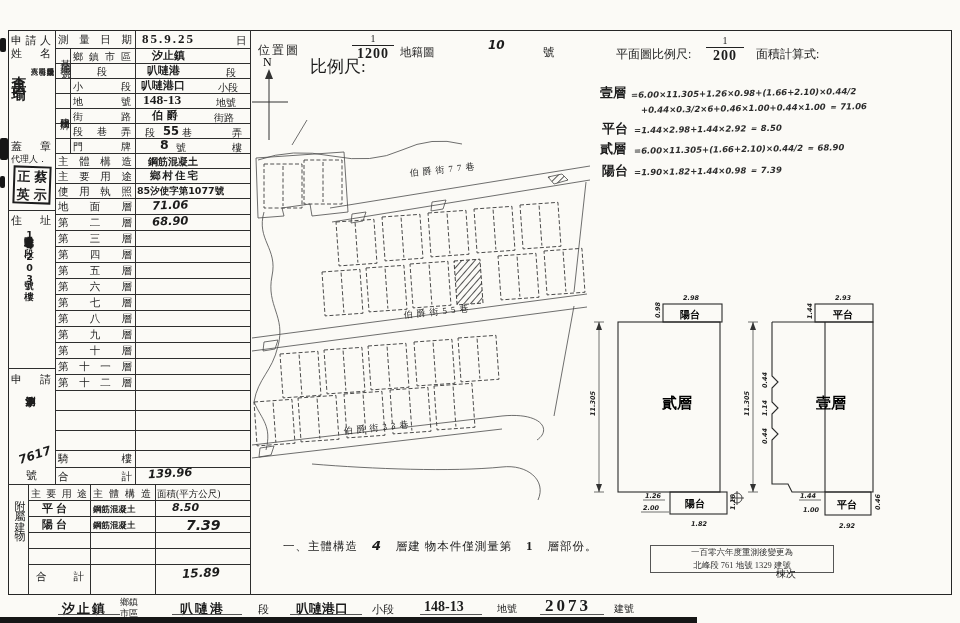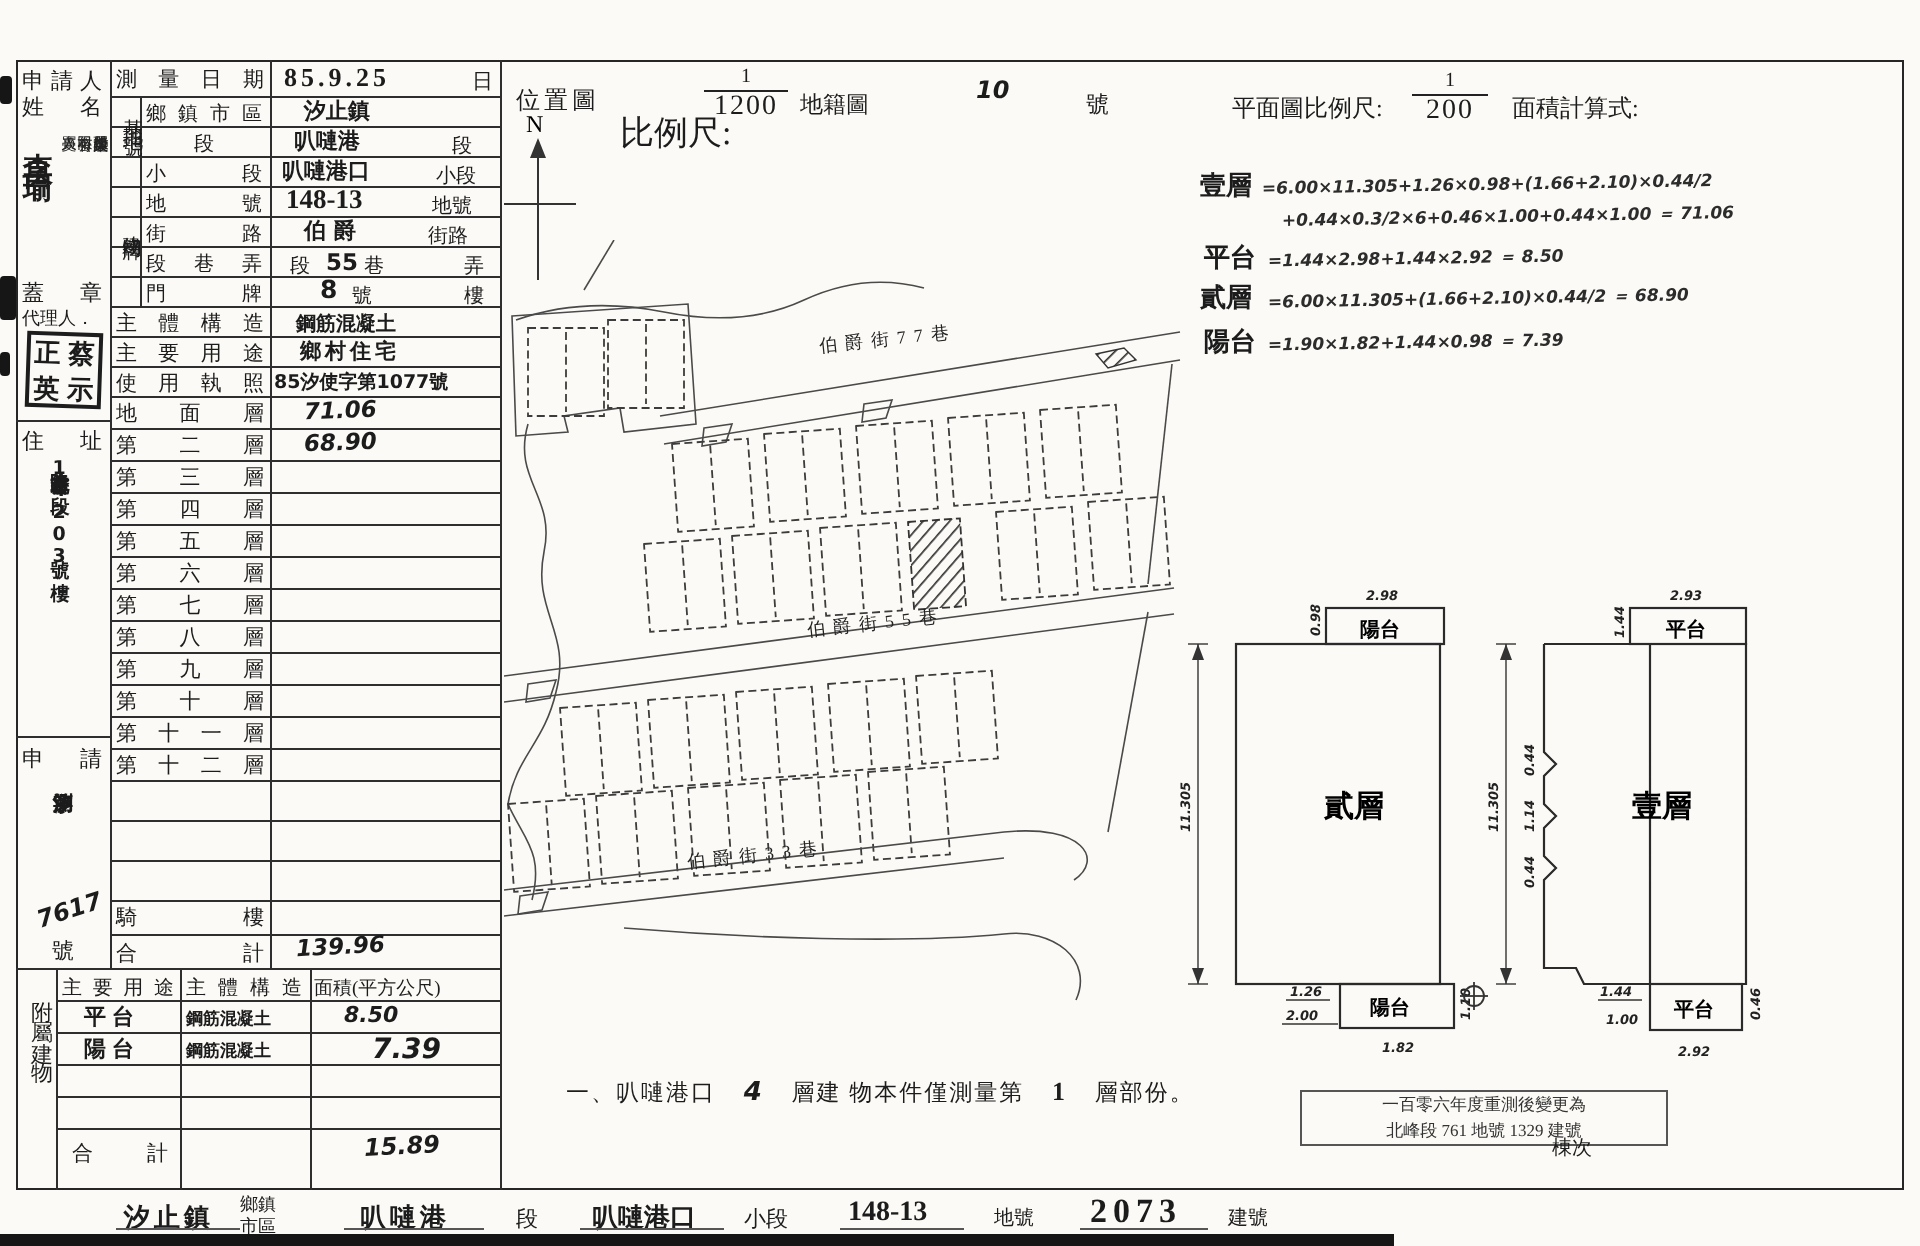--- a/index.html
+++ b/index.html
@@ -10,21 +10,21 @@
 .hline{position:absolute;background:#2e2e2e;height:1px}
 .vline{position:absolute;background:#2e2e2e;width:1px}
 .just{display:block;text-align:justify;text-align-last:justify}
 .ctr{display:block;text-align:center}
 .hw{font-family:"DejaVu Sans","Liberation Sans",sans-serif;font-weight:700}
 .hwi{font-style:italic}
 .vtext{writing-mode:vertical-rl;text-orientation:upright}
 .frac{display:inline-block;text-align:center;vertical-align:middle;line-height:1}
 .frac .top{display:block;font-size:10px}
 .frac .bar{display:block;height:1px;background:#222;margin:1px 0}
-.frac .bot{display:block;font-size:14px;font-weight:400;letter-spacing:1px}
+.frac .bot{display:block;font-size:14px;font-weight:700;letter-spacing:1px}
 .stamp{font-family:"Liberation Serif","DejaVu Serif",serif;font-weight:700}
 .blob{position:absolute;background:#161616;border-radius:2px}
 svg text{font-family:"Liberation Serif","DejaVu Serif",serif}
 .bld{fill:none;stroke:#3c3c3c;stroke-width:.9;stroke-dasharray:4 2.2}
 .bnd{fill:none;stroke:#4a4a4a;stroke-width:.8}
 .dim{font-size:6.5px;fill:#222;font-family:"DejaVu Sans",sans-serif;font-style:italic;font-weight:700}
 .pln{fill:none;stroke:#2a2a2a;stroke-width:1.1}
 .dln{stroke:#333;stroke-width:.7}
 </style>
 </head>
@@ -321,21 +321,21 @@
       <text class="dim" transform="translate(182,156) rotate(-90)" font-size="5.5">0.44</text>
       <line class="dln" x1="214" y1="212" x2="236" y2="212"></line>
         <text class="dim" x="215" y="210">1.44</text>
       <text class="dim" x="218" y="224">1.00</text>
       <text class="dim" x="254" y="240">2.92</text>
       <text class="dim" transform="translate(295,222) rotate(-90)">0.46</text>
     </g>
   </svg>
 
   <div class="abs" style="left:283px;top:538px;font-size:11.5px;letter-spacing:1px">
-    <span>一、叭嗹港口</span>
+    <span>一、主體構造</span>
     <span class="hw hwi" style="font-size:13px;padding:0 10px">4</span>
     <span>層建 物本件僅測量第</span>
     <span class="stamp" style="font-size:13px;padding:0 10px">1</span>
     <span>層部份。</span>
   </div>
 
   <div class="abs" style="left:650px;top:545px;width:184px;height:28px;border:1px solid #555;font-size:8.5px;color:#333;text-align:center;line-height:1.5">
     <span style="display:block">一百零六年度重測後變更為</span>
     <span style="display:block">北峰段 761 地號 1329 建號</span>
   </div>

